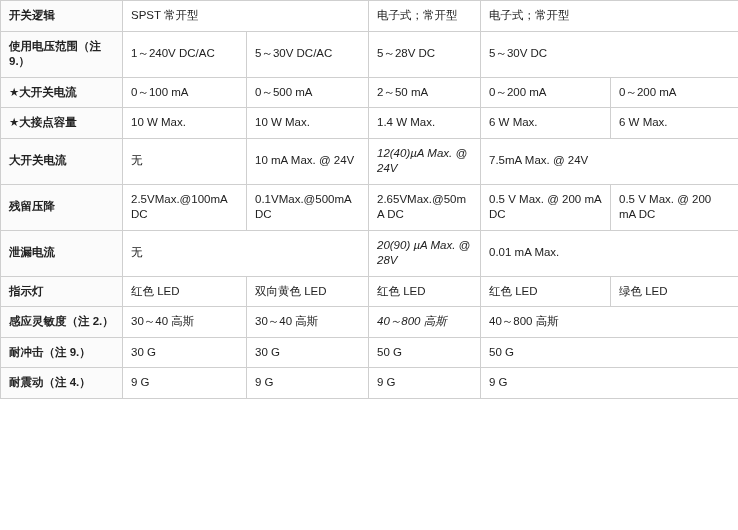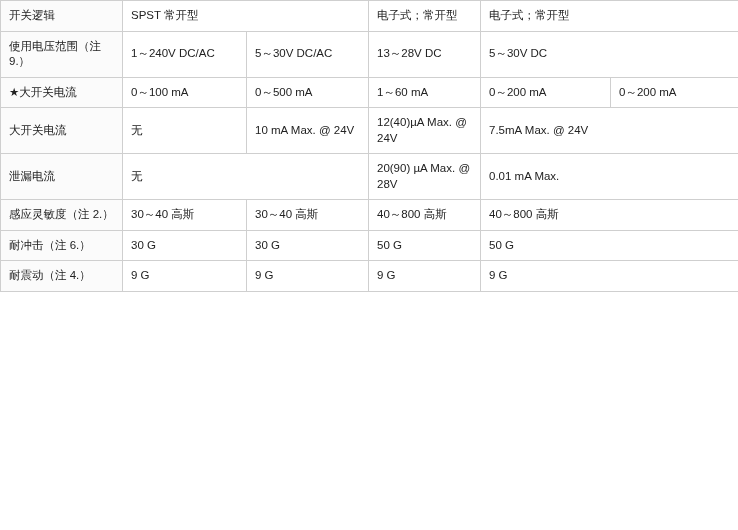--- a/index.html
+++ b/index.html
@@ -20,28 +20,29 @@
     border:1px solid #cfcfcf;
     padding:7px 7px 7px 8px;
     vertical-align:middle;
     line-height:1.35;
     word-break:break-word;
     color:#222;
   }
   td.rowhead{
     width:122px;
     background:#fbfbfb;
+    font-weight:bold;
   }
   col.c0{width:122px;}
   col.c1{width:124px;}
   col.c2{width:122px;}
   col.c3{width:112px;}
   col.c4{width:130px;}
   col.c5{width:128px;}
-  .hl{color:#1a9ad7;}
+  .hl{color:#1a9ad7;font-style:italic;}
 </style>
 </head>
 <body>
 
 <table class="spec">
   <colgroup>
     <col class="c0">
       <col class="c1">
       <col class="c2">
       <col class="c3">
@@ -52,53 +53,77 @@
       <tr>
         <td class="rowhead">开关逻辑</td>
         <td colspan="2">SPST  常开型</td>
         <td>电子式；常开型</td>
         <td colspan="2">电子式；常开型</td>
       </tr>
       <tr>
         <td class="rowhead">使用电压范围（注 9.）</td>
         <td>1～240V DC/AC</td>
         <td>5～30V DC/AC</td>
-        <td>13～28V DC</td>
+        <td>5～28V DC</td>
         <td colspan="2">5～30V DC</td>
       </tr>
       <tr>
         <td class="rowhead">★大开关电流</td>
         <td>0～100 mA</td>
         <td>0～500 mA</td>
-        <td>1～60 mA</td>
+        <td>2～50 mA</td>
         <td>0～200 mA</td>
         <td>0～200 mA</td>
+      </tr>
+      <tr>
+        <td class="rowhead">★大接点容量</td>
+        <td>10 W Max.</td>
+        <td>10 W Max.</td>
+        <td>1.4 W Max.</td>
+        <td>6 W Max.</td>
+        <td>6 W Max.</td>
       </tr>
       <tr>
         <td class="rowhead">大开关电流</td>
         <td>无</td>
         <td>10 mA Max. @ 24V</td>
         <td class="hl">12(40)µA Max. @ 24V</td>
         <td colspan="2">7.5mA Max. @ 24V</td>
       </tr>
       <tr>
+        <td class="rowhead">残留压降</td>
+        <td>2.5VMax.@100mA DC</td>
+        <td>0.1VMax.@500mA DC</td>
+        <td>2.65VMax.@50mA DC</td>
+        <td>0.5 V Max. @ 200 mA DC</td>
+        <td>0.5 V Max. @ 200 mA DC</td>
+      </tr>
+      <tr>
         <td class="rowhead">泄漏电流</td>
         <td colspan="2">无</td>
         <td class="hl">20(90) µA Max. @ 28V</td>
         <td colspan="2">0.01 mA Max.</td>
+      </tr>
+      <tr>
+        <td class="rowhead">指示灯</td>
+        <td>红色 LED</td>
+        <td>双向黄色 LED</td>
+        <td>红色 LED</td>
+        <td>红色 LED</td>
+        <td>绿色 LED</td>
       </tr>
       <tr>
         <td class="rowhead">感应灵敏度（注 2.）</td>
         <td>30～40 高斯</td>
         <td>30～40 高斯</td>
         <td class="hl">40～800 高斯</td>
         <td colspan="2">40～800 高斯</td>
       </tr>
       <tr>
-        <td class="rowhead">耐冲击（注 6.）</td>
+        <td class="rowhead">耐冲击（注 9.）</td>
         <td>30 G</td>
         <td>30 G</td>
         <td>50 G</td>
         <td colspan="2">50 G</td>
       </tr>
       <tr>
         <td class="rowhead">耐震动（注 4.）</td>
         <td>9 G</td>
         <td>9 G</td>
         <td>9 G</td>

